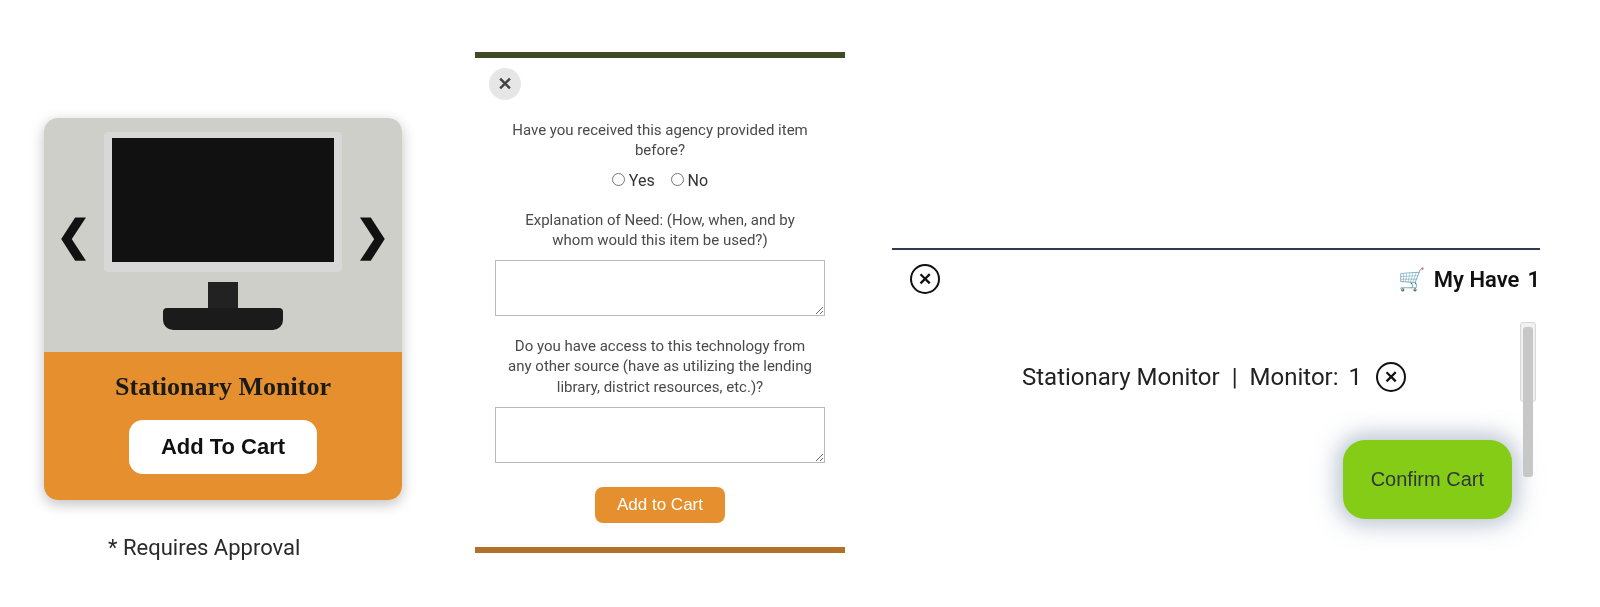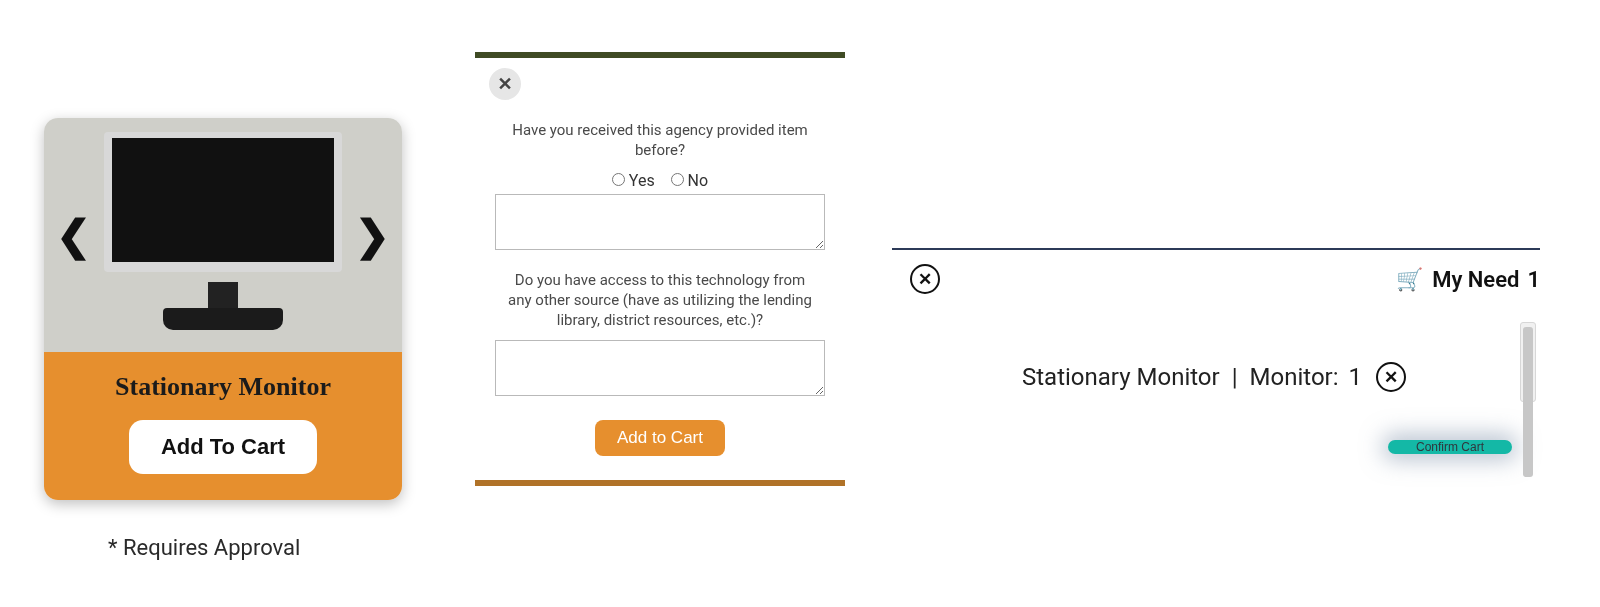--- a/index.html
+++ b/index.html
@@ -175,26 +175,26 @@
     color:#222;
     display:flex; align-items:center; gap:10px;
   }
   .cart-body .sep { margin: 0 2px; }
   .qtylabel { }
   .remove { margin-left:4px; }
   .confirm {
     position:absolute;
     right: 28px;
     top: 190px;
-    background:#14b8a6;
+    background:#84cc16;
     color:#30363d;
     border:none;
     border-radius:22px;
-    padding:0 28px;
-    font-size:12px;
+    padding:28px 28px;
+    font-size:20px;
     box-shadow: 0 0 22px 6px rgba(120,140,165,.5);
     cursor:pointer;
   }
   .scrollbar {
     position:absolute;
     right: 4px;
     top: 72px;
     bottom: -10px;
     width: 16px;
     background:#f1f1f1;
@@ -230,32 +230,33 @@
 </div>
 <div class="approval">* Requires Approval</div>
 
 <div class="modal">
   <div class="modal-x">✕</div>
   <div class="q">Have you received this agency provided item before?</div>
   <div class="radios">
     <label><input type="radio" name="prior" style=""> <span>Yes</span></label>
     <label><input type="radio" name="prior" style=""> <span>No</span></label>
   </div>
+  <div class="q">Explanation of Need: (How, when, and by whom would this item be used?)</div>
   <textarea class="ta" value="" style=""></textarea>
   <div class="q">Do you have access to this technology from any other source (have as utilizing the lending library, district resources, etc.)?</div>
   <textarea class="ta" value="" style=""></textarea>
   <button class="modal-btn">Add to Cart</button>
 </div>
 
 <div class="cart">
   <div class="cart-top">
     <div class="round-x">✕</div>
     <div class="cart-label-wrap">
       <span class="cart-icon">🛒</span>
-      <span>My Need</span>
+      <span>My Have</span>
       <span>1</span>
     </div>
   </div>
   <div class="cart-body">
     <span>Stationary Monitor</span>
     <span class="sep">|</span>
     <span class="qtylabel">Monitor:</span>
     <span>1</span>
     <span class="round-x remove">✕</span>
   </div>

